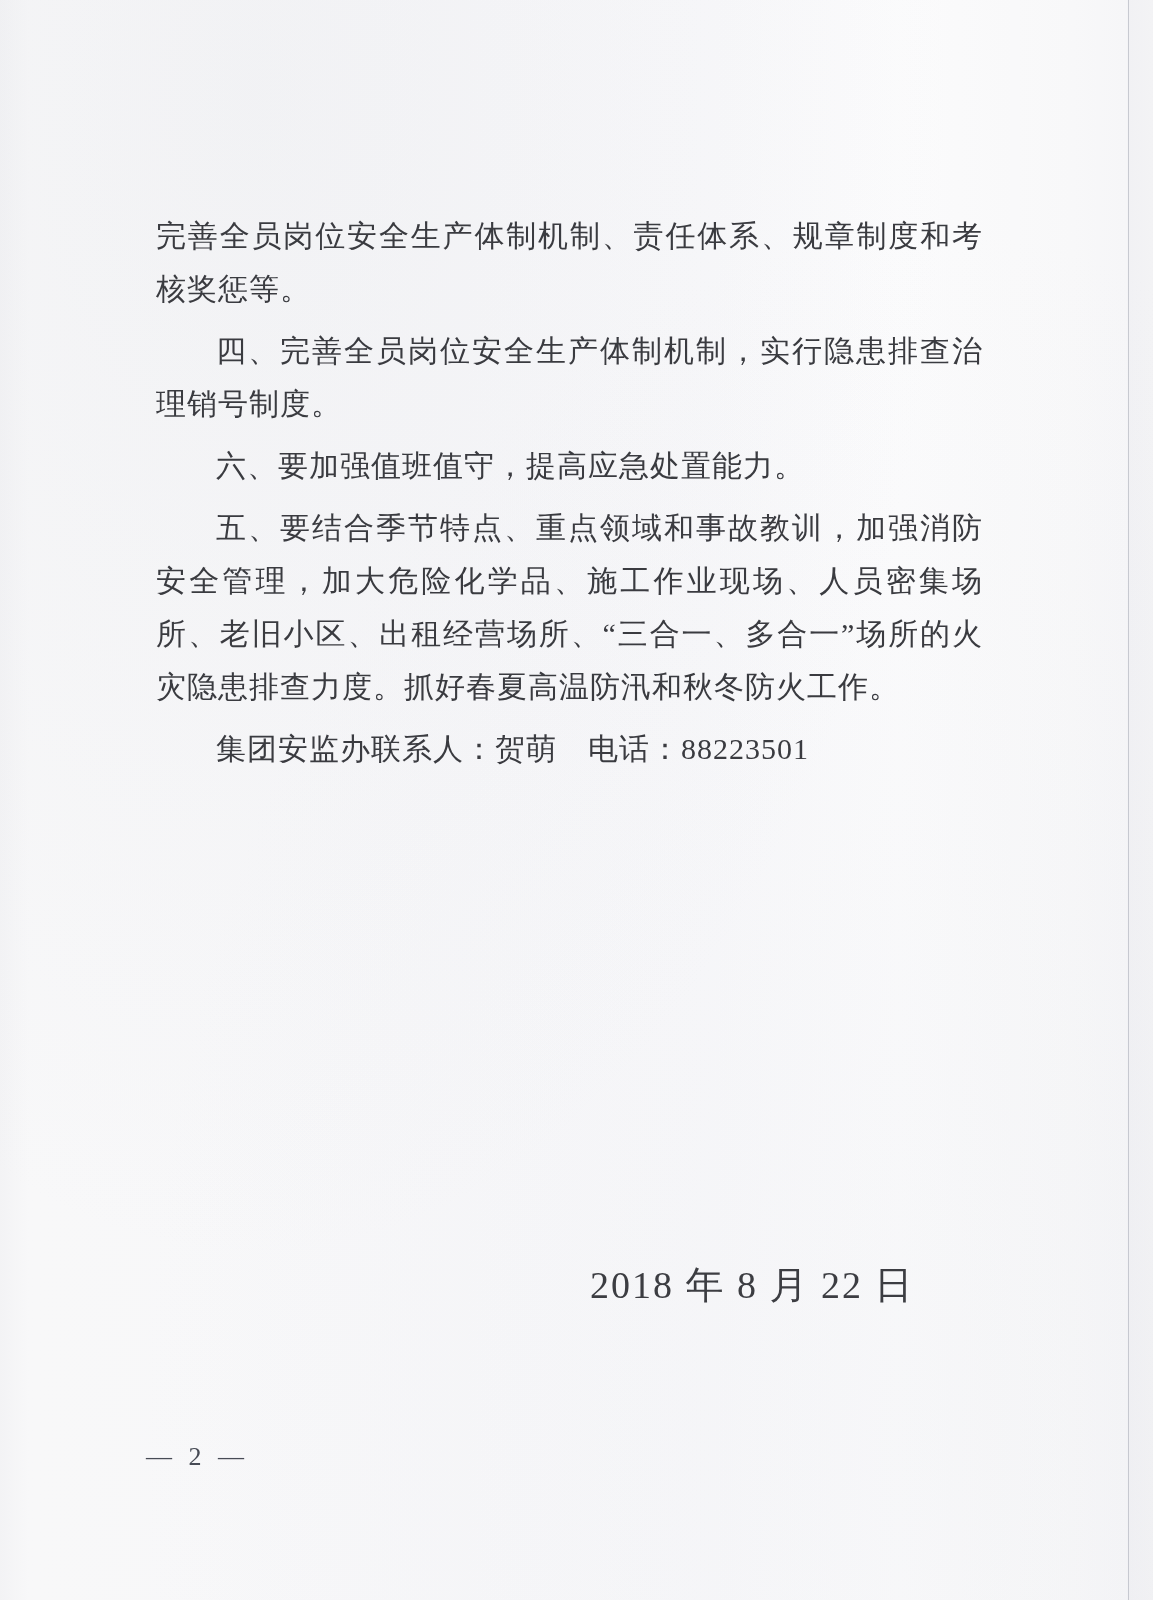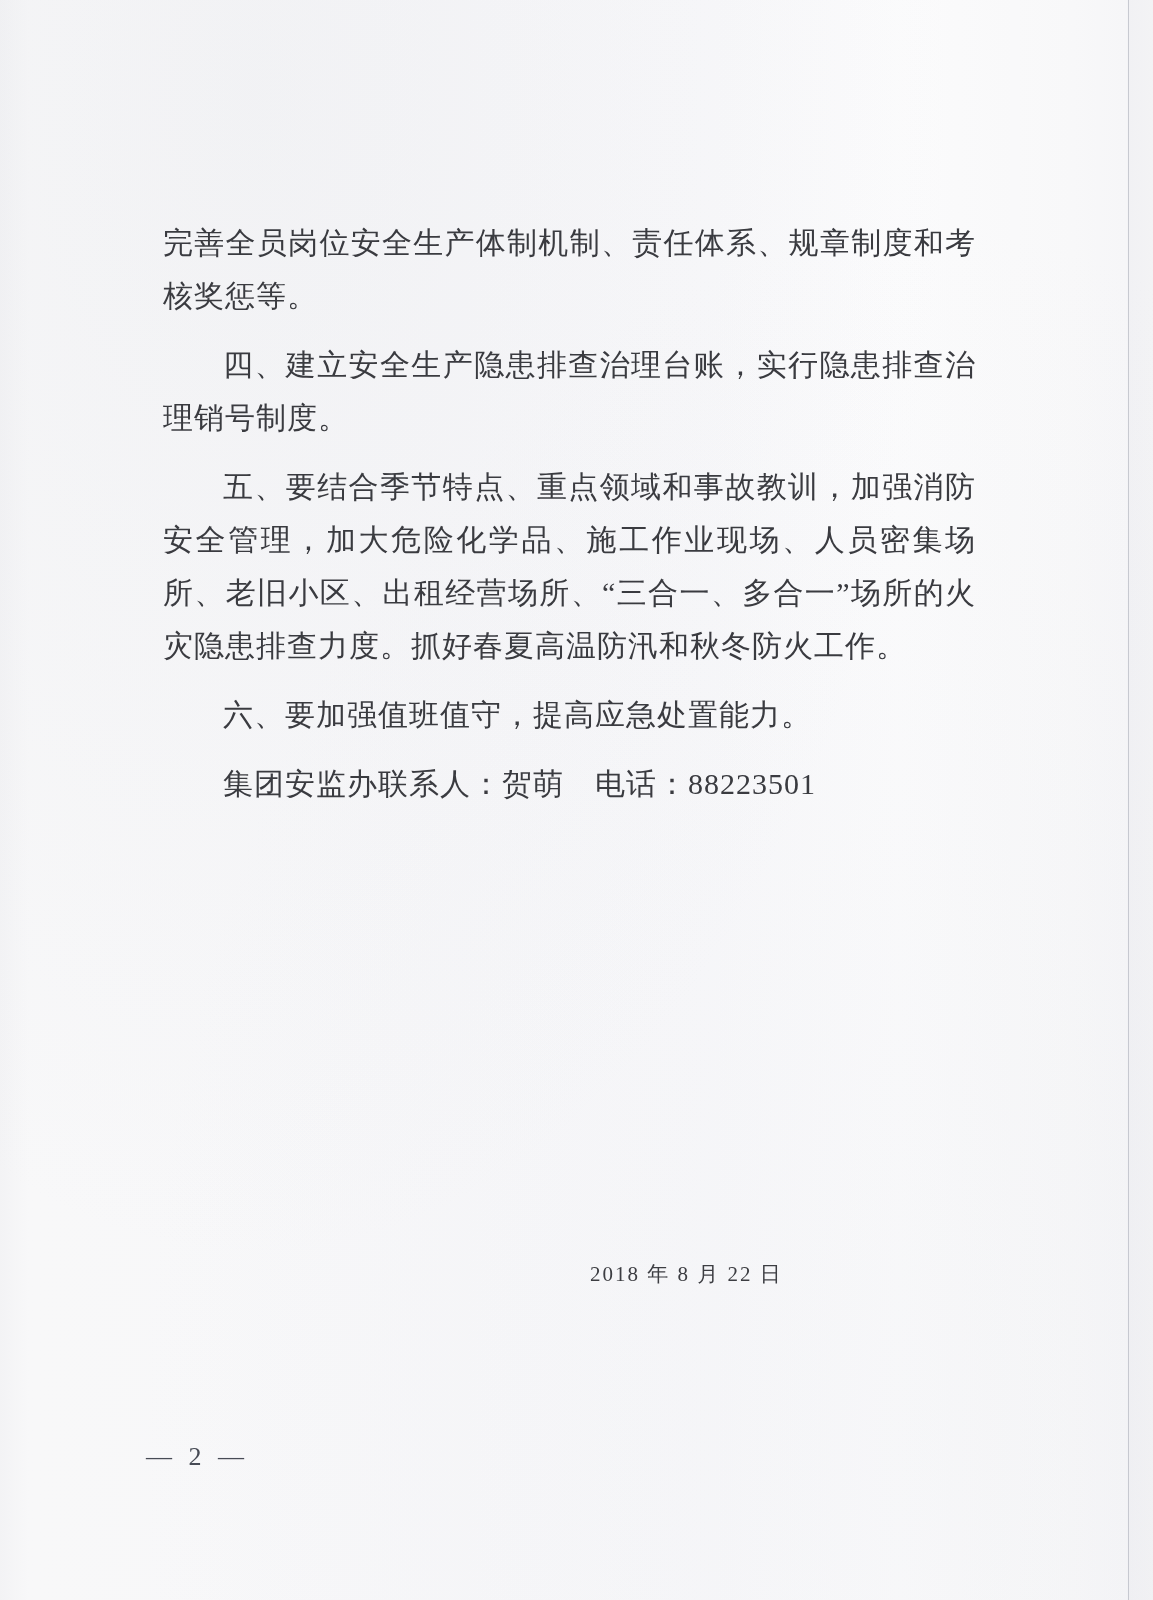--- a/index.html
+++ b/index.html
@@ -45,31 +45,31 @@
     left: 147px;
     top: 200px;
     width: 845px;
     font-size: 30px;
     line-height: 53px;
     letter-spacing: 1px;
     color: #3a3b40;
     text-align: justify;
   }
   .para {
-    margin: 16px;
+    margin: 9px;
     text-indent: 2em;
   }
   .para.no-indent {
     text-indent: 0;
   }
   .date-line {
     position: absolute;
     left: 590px;
     top: 1260px;
-    font-size: 21px;
+    font-size: 38px;
     letter-spacing: 2px;
     color: #3c3d42;
     white-space: nowrap;
   }
   .footer-page-number {
     position: absolute;
     left: 146px;
     top: 1442px;
     font-size: 26px;
     letter-spacing: 5px;
@@ -77,23 +77,23 @@
     white-space: nowrap;
   }
 </style>
 </head>
 <body>
 
 <div class="page">
 
   <div class="text-body">
       <p class="para no-indent">完善全员岗位安全生产体制机制、责任体系、规章制度和考核奖惩等。</p>
-      <p class="para">四、建立安全生产隐患排查治理台账，实行隐患排查治理销号制度。</p>
+      <p class="para">四、完善全员岗位安全生产体制机制，实行隐患排查治理销号制度。</p>
+      <p class="para">六、要加强值班值守，提高应急处置能力。</p>
       <p class="para">五、要结合季节特点、重点领域和事故教训，加强消防安全管理，加大危险化学品、施工作业现场、人员密集场所、老旧小区、出租经营场所、“三合一、多合一”场所的火灾隐患排查力度。抓好春夏高温防汛和秋冬防火工作。</p>
-      <p class="para">六、要加强值班值守，提高应急处置能力。</p>
       <p class="para">集团安监办联系人：贺萌　电话：88223501</p>
     </div>
 
   <div class="date-line">2018 年 8 月 22 日</div>
 
   <div class="footer-page-number">— 2 —</div>
 
   <div class="edge-line"></div>
 
 </div>

